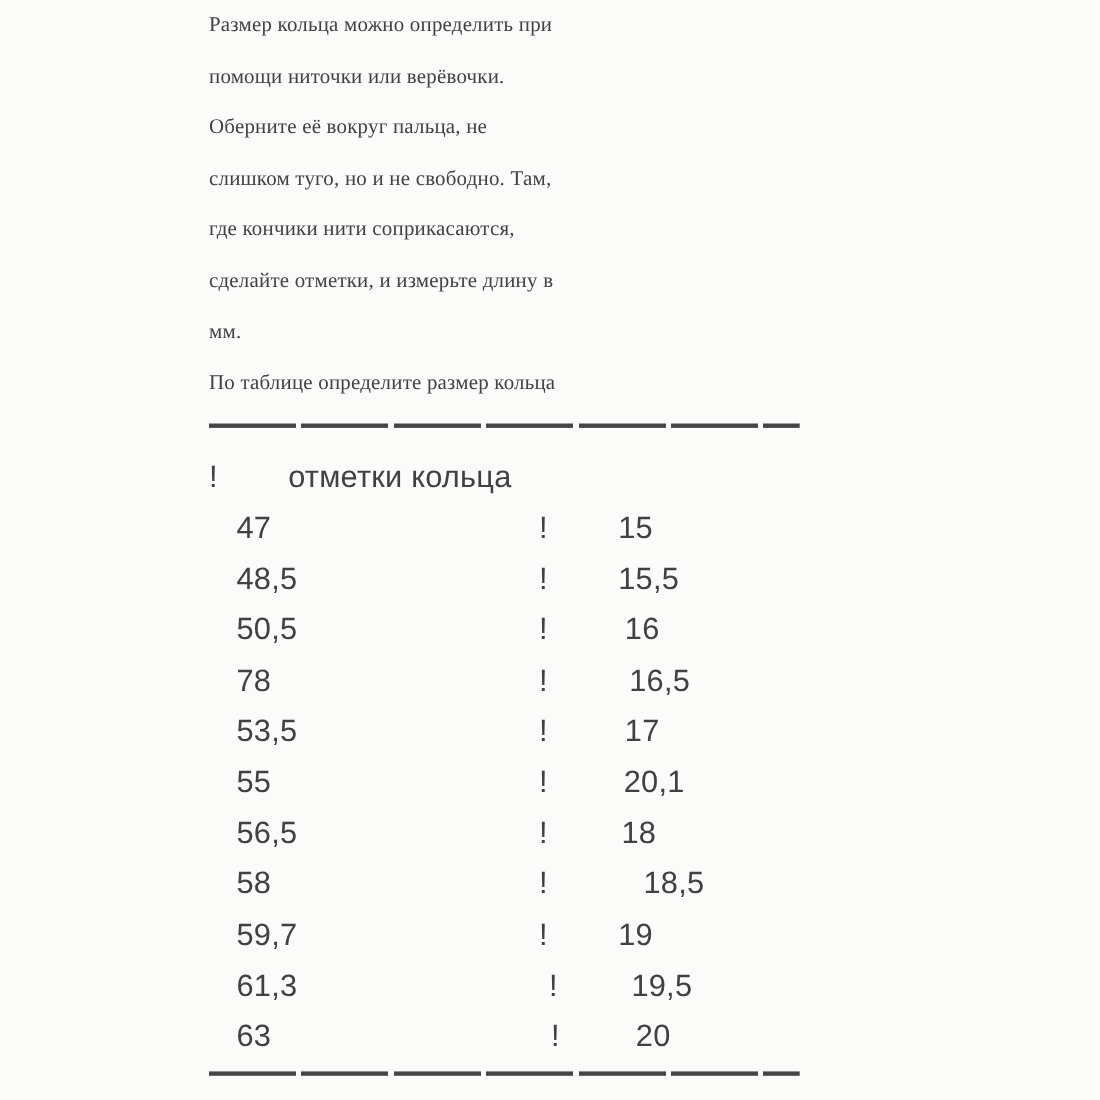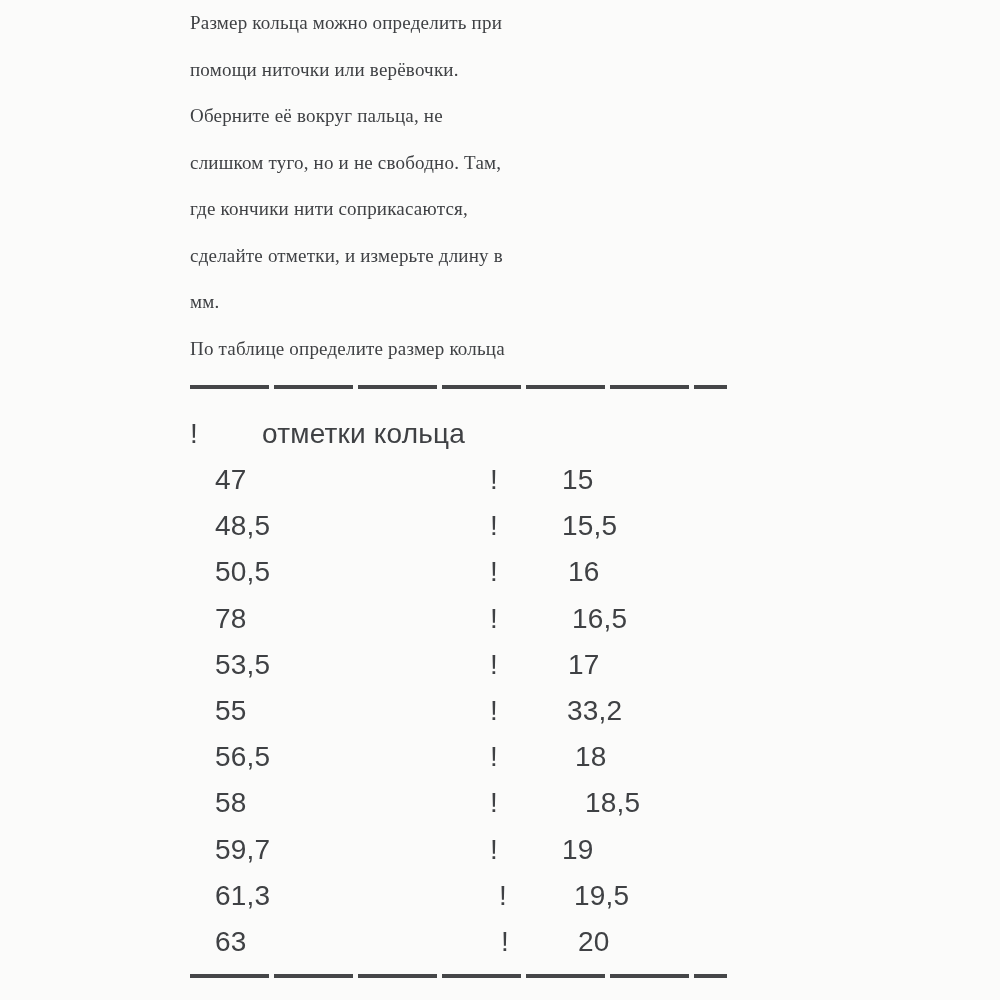--- a/index.html
+++ b/index.html
@@ -57,21 +57,21 @@
     width: 72px;
     flex: 0 0 auto;
     box-sizing: border-box;
   }
   .c2 { flex: 0 0 auto; }
   
   .rows .trow:nth-child(3) .c2 { margin-left: 6px; }
   .rows .trow:nth-child(4) .c2 { margin-left: 10px; }
   .rows .trow:nth-child(5) .c2 { margin-left: 6px; }
   .rows .trow:nth-child(6) .c2 { margin-left: 5px; }
-  .rows .trow:nth-child(7) .c2 { margin-left: 13px; }
+  .rows .trow:nth-child(7) .c2 { margin-left: 3px; }
   .rows .trow:nth-child(8) .c2 { margin-left: 23px; }
   .rows .trow:nth-child(10) .sep { padding-left: 9px; }
   .rows .trow:nth-child(10) .c2 { margin-left: 12px; }
   .rows .trow:nth-child(11) .sep { padding-left: 11px; }
   .rows .trow:nth-child(11) .c2 { margin-left: 16px; }
 </style>
 </head>
 <body style="background: rgb(251, 251, 250); color: rgb(63, 65, 68);">
 
 <div class="page">
@@ -128,21 +128,21 @@
 
   <div class="trow">
     <span class="c1">53,5</span>
     <span class="sep">!</span>
     <span class="c2">17</span>
   </div>
 
   <div class="trow">
     <span class="c1">55</span>
     <span class="sep">!</span>
-    <span class="c2">33,2</span>
+    <span class="c2">20,1</span>
   </div>
 
   <div class="trow">
     <span class="c1">56,5</span>
     <span class="sep">!</span>
     <span class="c2">18</span>
   </div>
 
   <div class="trow">
     <span class="c1">58</span>

